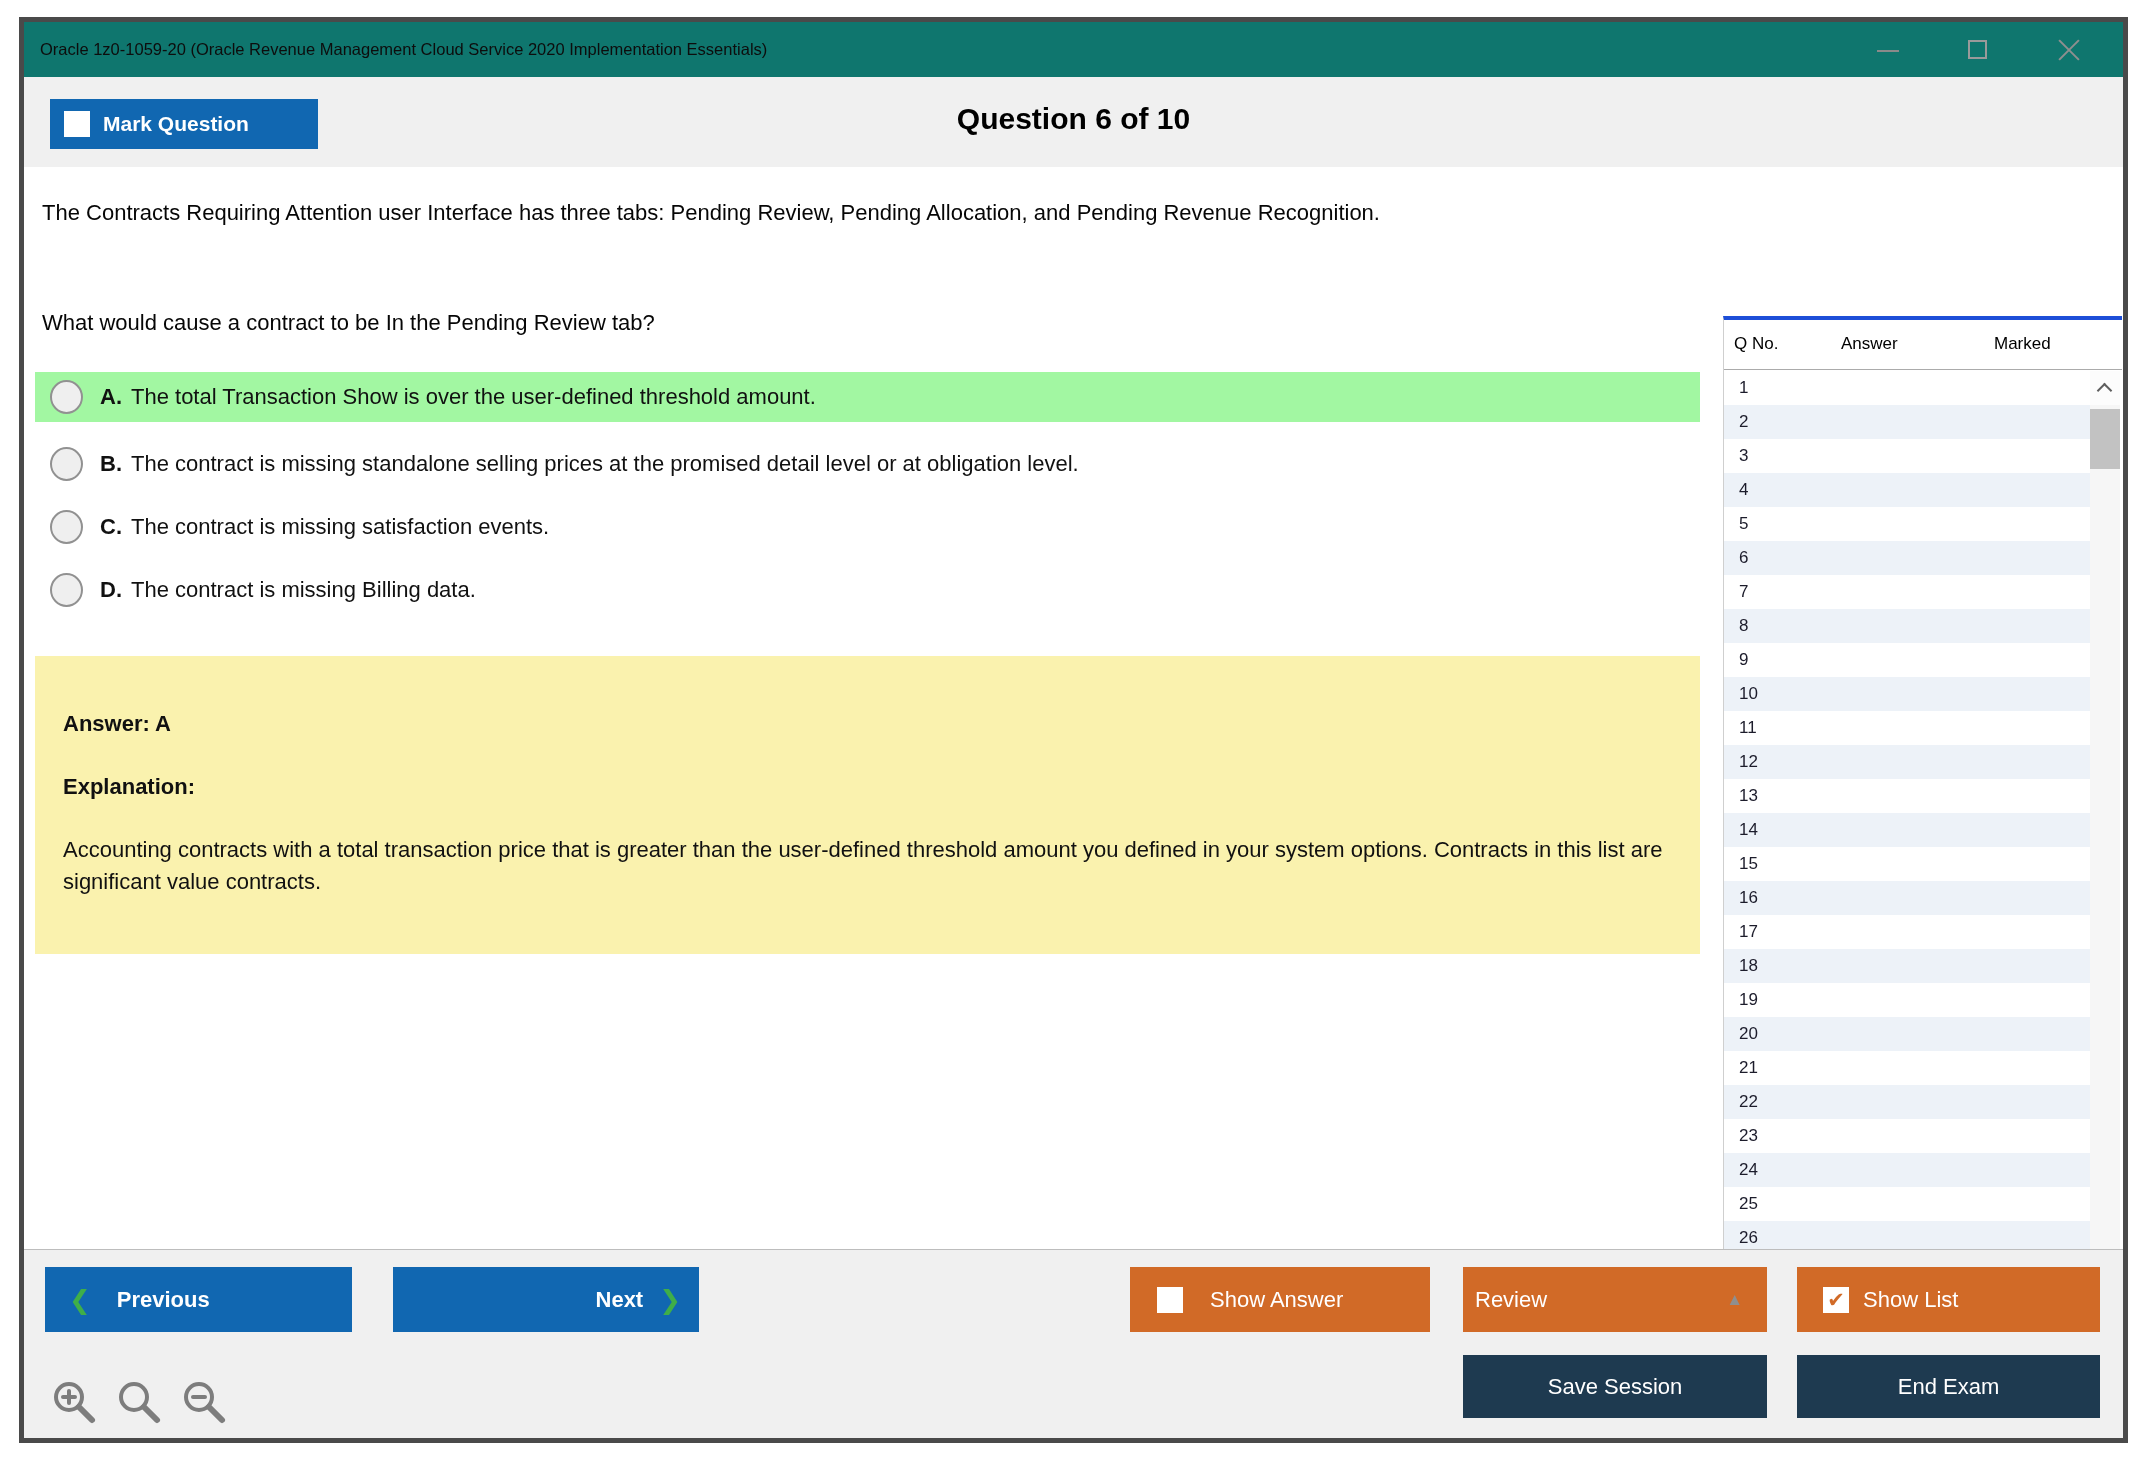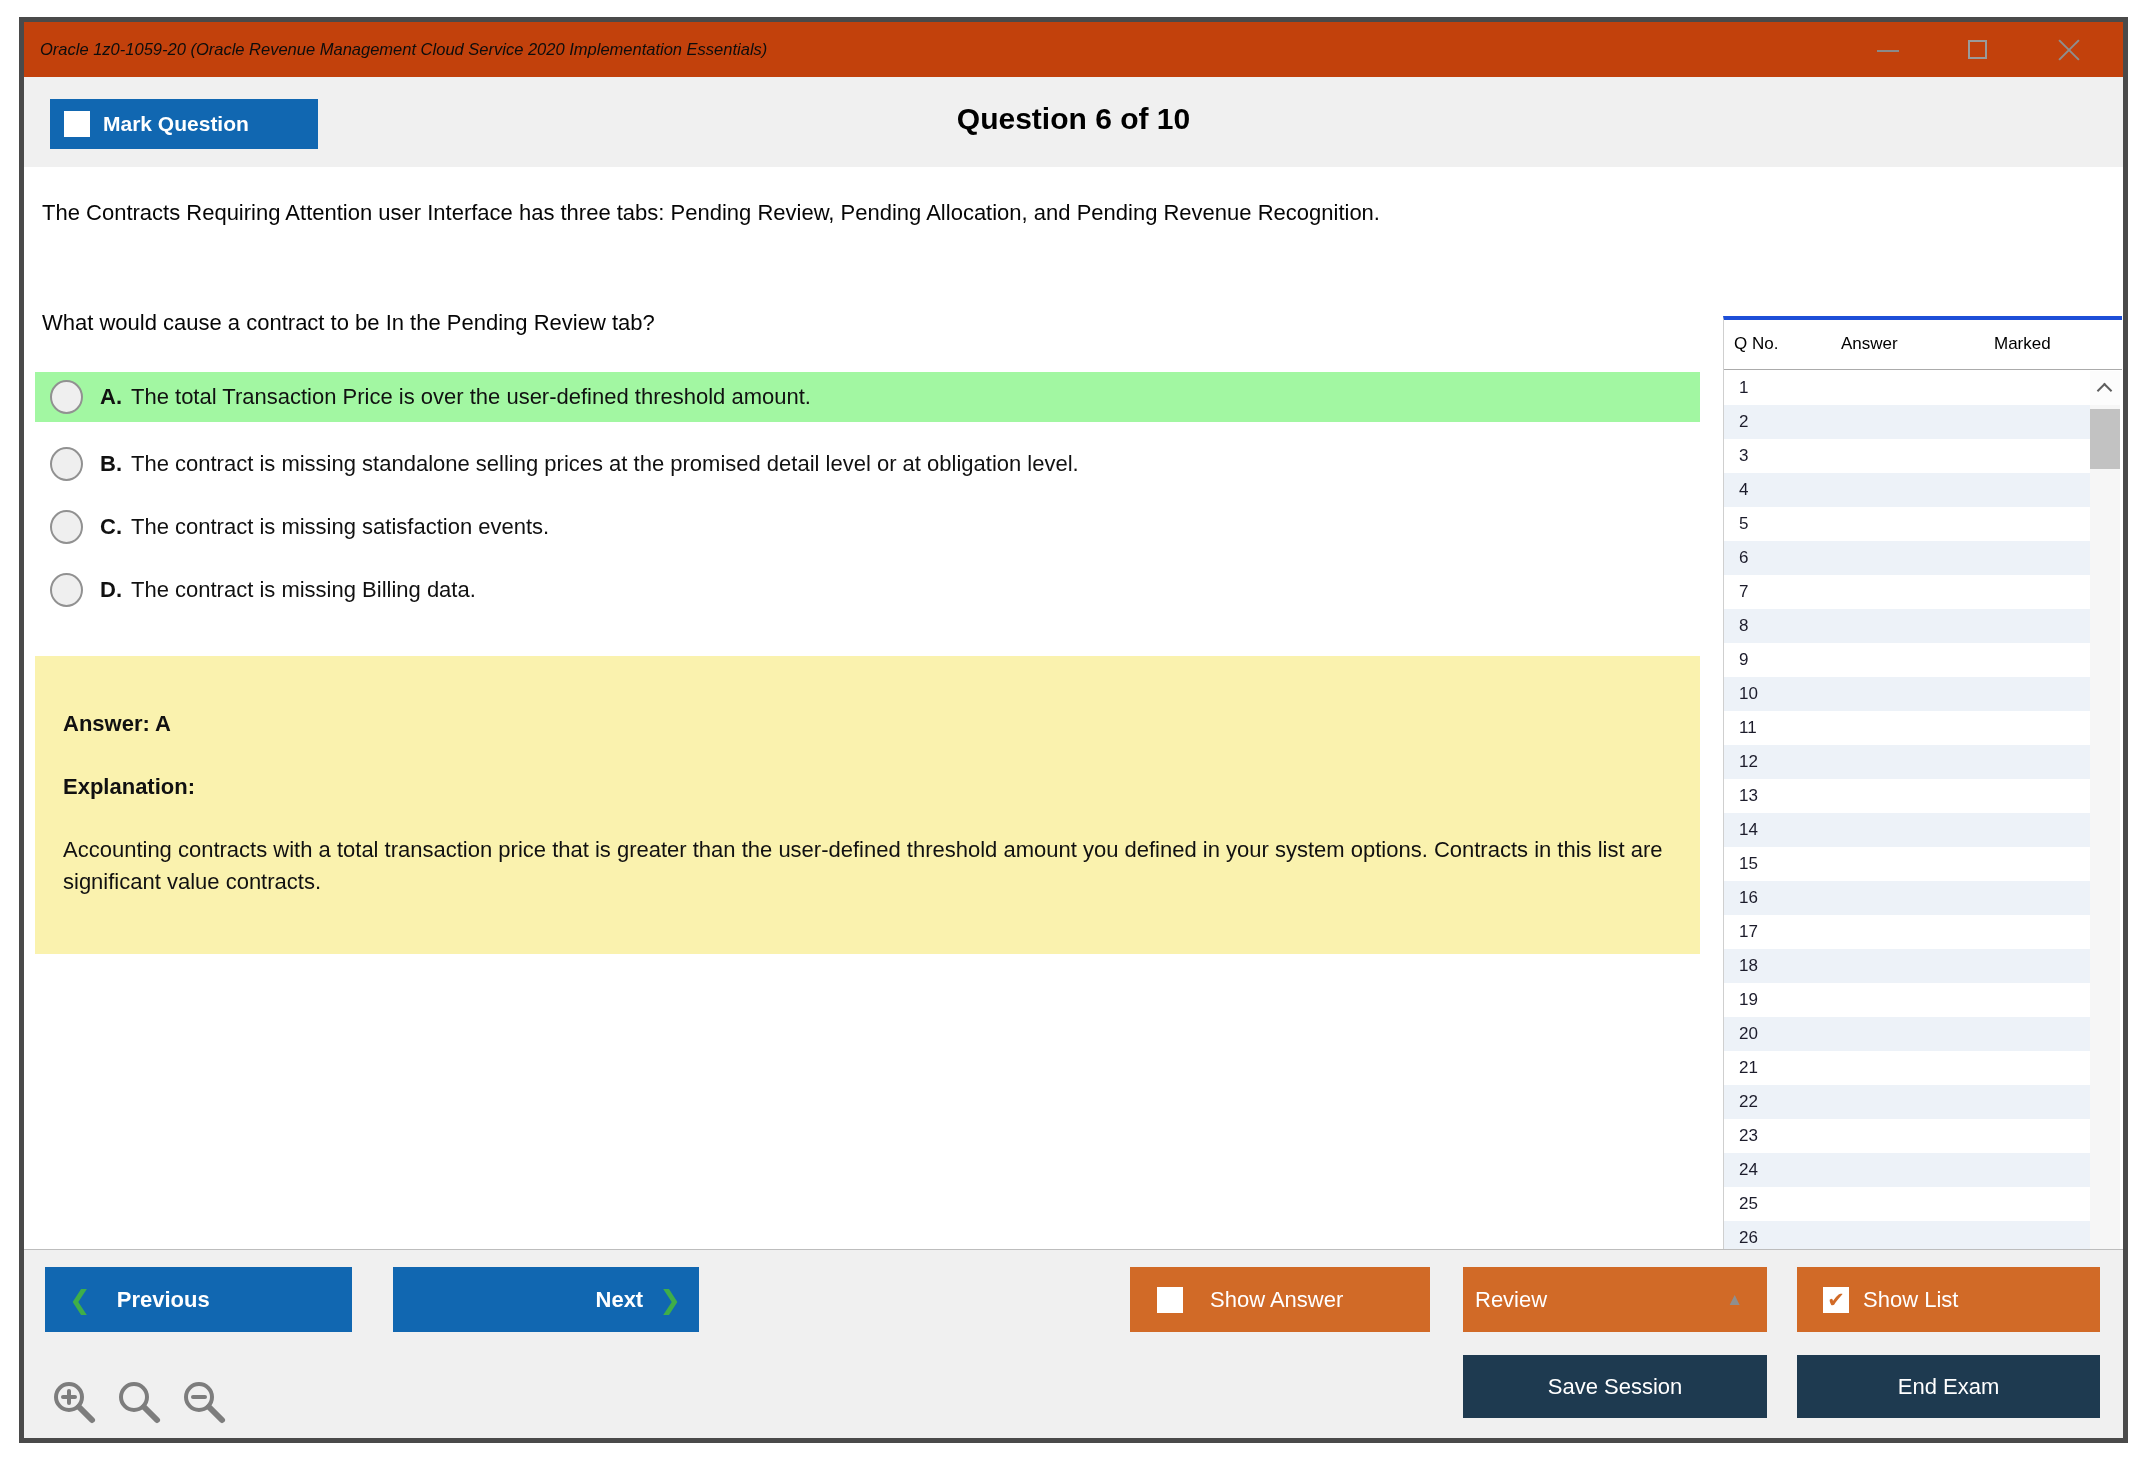--- a/index.html
+++ b/index.html
@@ -7,21 +7,21 @@
   body {
     font-family:"Liberation Sans","DejaVu Sans",sans-serif;
     width:2150px; height:1470px; position:relative; overflow:hidden;
     color:#111;
   }
   .window {
     position:absolute; left:19px; top:17px; width:2109px; height:1426px;
     border:5px solid var(--border_dark); background:#fff;
   }
   
-  .titlebar { position:absolute; left:0; top:0; width:100%; height:58px; background:#c2410c;font-style:italic; }
+  .titlebar { position:absolute; left:0; top:0; width:100%; height:58px; background:#0f766e; }
   .title { position:absolute; left:16px; top:0; line-height:55px; font-size:16.5px; color:#0d0d0d; white-space:nowrap; }
   .win-controls { position:absolute; right:18px; top:0; height:55px; }
   .wc { position:absolute; top:0; width:34px; height:55px; cursor:default; }
   .wc-min { right:200px; } .wc-max { right:110px; } .wc-close { right:18px; }
   .wc-min i { position:absolute; left:6px; top:28px; width:22px; height:2px; background:#8a8a8a; }
   .wc-max i { position:absolute; left:7px; top:18px; width:19px; height:19px; border:2px solid #9a9a9a; }
   .wc-close i { position:absolute; left:4px; top:16px; width:24px; height:24px; }
   .wc-close i:before, .wc-close i:after {
     content:""; position:absolute; left:11px; top:-2px; width:2px; height:28px; background:#8f8f8f;
   }
@@ -126,21 +126,21 @@
     <div class="qtitle">Question 6 of 10</div>
   </div>
 
   <div class="content">
     <p class="para para-1">The Contracts Requiring Attention user Interface has three tabs: Pending Review, Pending Allocation, and Pending Revenue Recognition.</p>
     <p class="para para-2">What would cause a contract to be In the Pending Review tab?</p>
 
     <div class="option opt-a hl">
       <span class="radio"></span>
       <span class="letter">A.</span>
-      <span class="otext">The total Transaction Price is over the user-defined threshold amount.</span>
+      <span class="otext">The total Transaction Show is over the user-defined threshold amount.</span>
     </div>
     <div class="option opt-b">
       <span class="radio"></span>
       <span class="letter">B.</span>
       <span class="otext">The contract is missing standalone selling prices at the promised detail level or at obligation level.</span>
     </div>
     <div class="option opt-c">
       <span class="radio"></span>
       <span class="letter">C.</span>
       <span class="otext">The contract is missing satisfaction events.</span>

